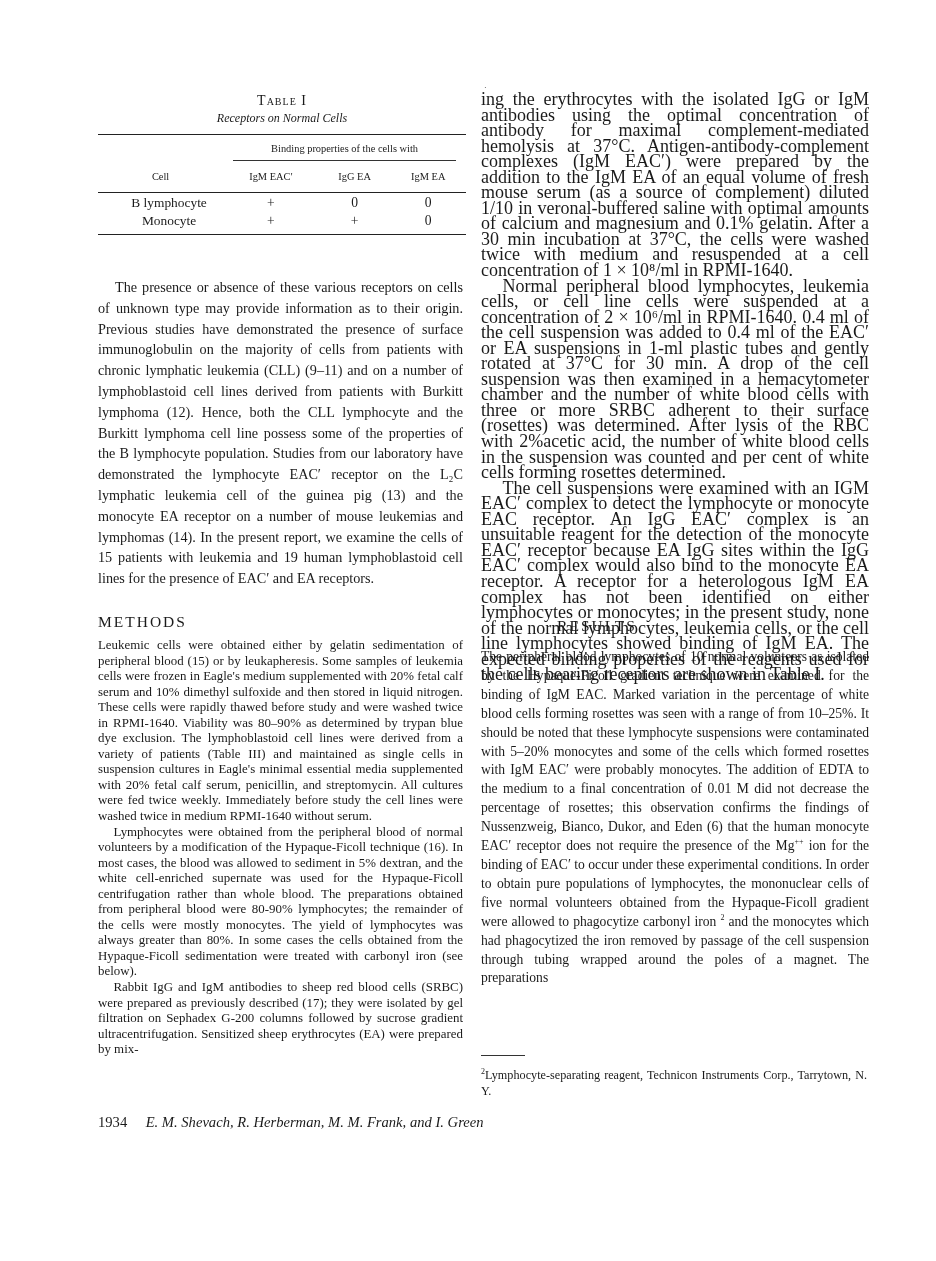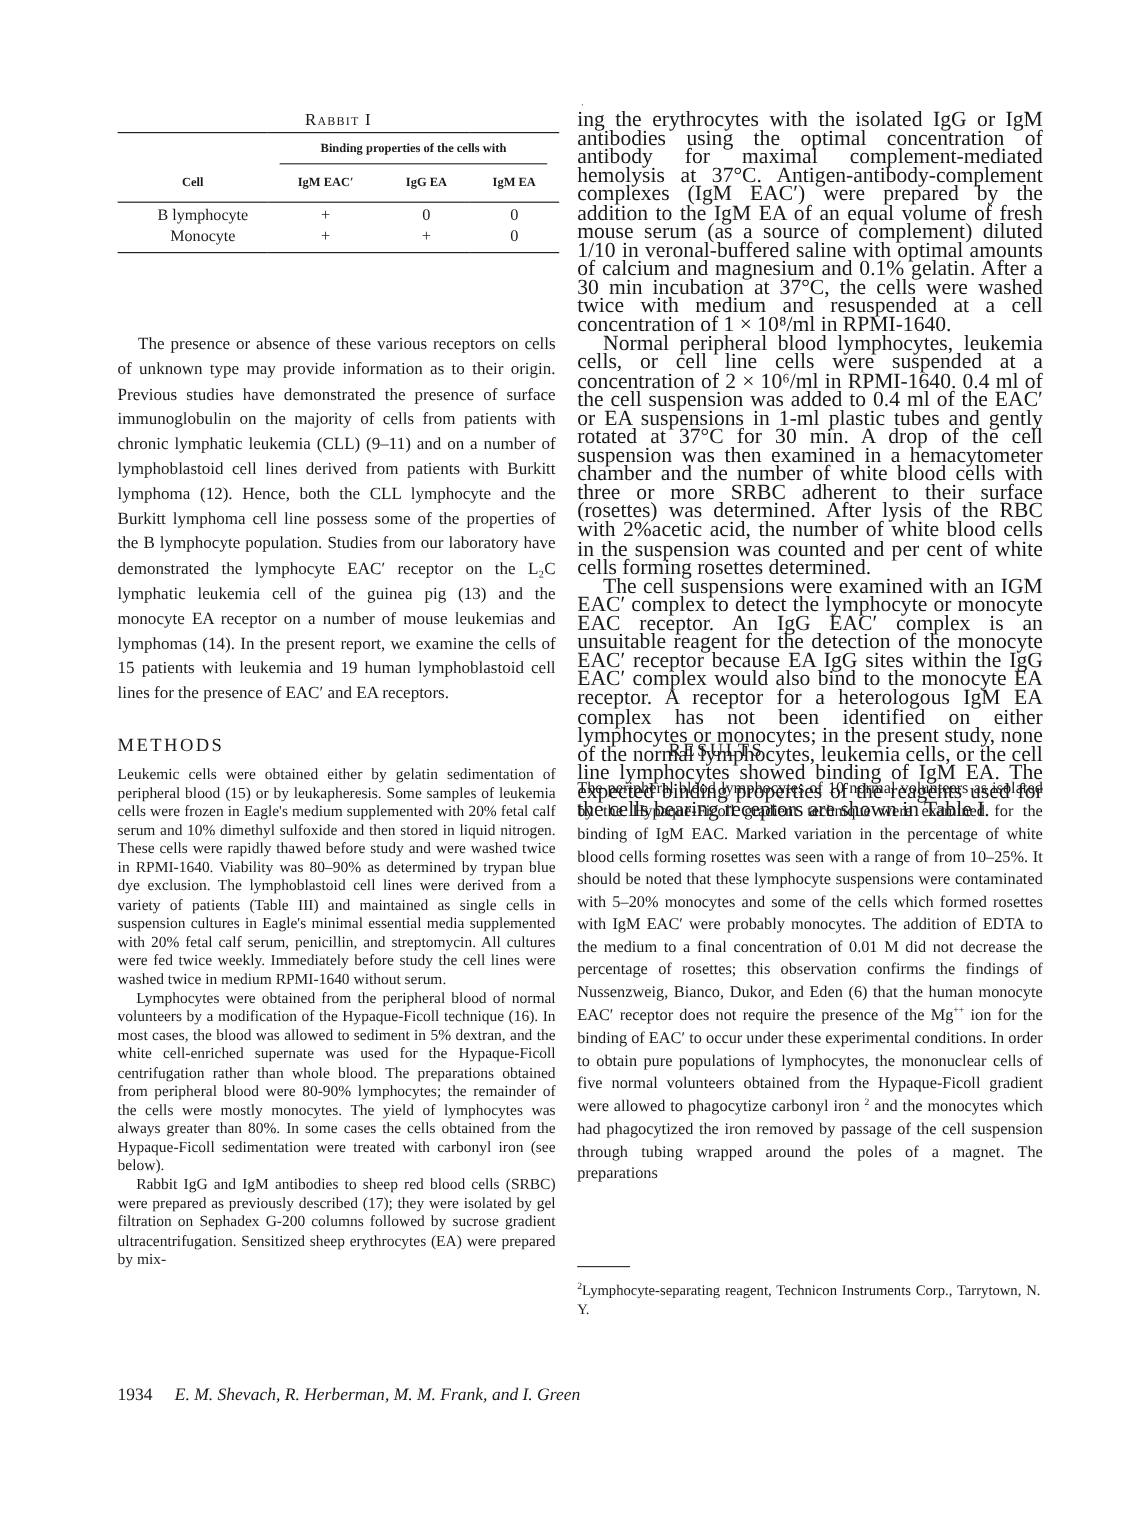--- a/index.html
+++ b/index.html
@@ -15,48 +15,49 @@
     .col p.para-large { font-size: 14.2px; line-height: 20.8px; }
     .heading-methods { position: absolute; left: 98px; top: 613px; width: 220px; font-size: 15.5px; letter-spacing: 2px; }
     .heading-results { position: absolute; left: 481px; top: 617px; width: 232px; text-align: center; font-size: 15.5px; letter-spacing: 2px; }
 
     
     .table-block { position: absolute; left: 98px; top: 92px; width: 368px; }
     .table-title { text-align: center; font-size: 14px; letter-spacing: 1px; font-variant: small-caps; margin: 0; line-height: 18px; }
     .table-caption { text-align: center; font-size: 12px; font-style: italic; margin: 0 0 8px 0; line-height: 16px; }
     table.rtable { width: 100%; border-collapse: collapse; font-size: 12px; }
     table.rtable .rule-top td { border-top: 1.6px solid #222; height: 0; padding: 0; }
-    table.rtable th { font-weight: bold; font-size: 10.4px; padding: 0; }
+    table.rtable th { font-weight: normal; font-size: 10.4px; padding: 0; }
     table.rtable th.group { padding-top: 8px; padding-bottom: 4px; }
     table.rtable th.group span { display: inline-block; border-bottom: 1px solid #333; padding-bottom: 6px; width: 92%; }
     table.rtable th.sub { padding-top: 6px; padding-bottom: 10px; }
     table.rtable tr.head-rule td { border-top: 1.2px solid #222; padding: 0; height: 0; }
     table.rtable td.cell-name { text-align: center; padding-left: 18px; font-size: 13.4px; line-height: 16.4px; }
     table.rtable td.cell-val { text-align: center; font-size: 13.6px; line-height: 16.4px; }
     table.rtable tr.first-row td { padding-top: 2px; }
     table.rtable tr.last-row td { padding-bottom: 4px; }
     table.rtable tr.bottom-rule td { border-top: 1.6px solid #222; padding: 0; height: 0; }
 
     
     .footnote-rule { position: absolute; left: 481px; top: 1055px; width: 44px; border-top: 1px solid #333; }
     .footnote { position: absolute; left: 481px; top: 1064px; width: 386px; font-size: 12.2px; line-height: 15.5px; text-align: justify; }
     .footnote sup { font-size: 8px; }
 
     
-    .footer { position: absolute; left: 98px; top: 1114px; width: 700px; font-size: 14.6px; white-space: nowrap; margin-top: 41px; }
+    .footer { position: absolute; left: 98px; top: 1114px; width: 700px; font-size: 14.6px; white-space: nowrap; }
     .footer .page-number { display: inline-block; width: 44px; }
     .footer .authors { font-style: italic; }
     .stray-mark { position: absolute; left: 484px; top: 83px; font-size: 8px; }
     sup.s { font-size: 8px; line-height: 0; }
   </style>
 </head>
 <body>
 
 <div class="table-block">
-  <p class="table-title">Rabbit I</p>
+  <p class="table-title">Table I</p>
+  <p class="table-caption">Receptors on Normal Cells</p>
   <table class="rtable">
     <tbody>
         <tr class="rule-top">
           <td colspan="4"></td>
         </tr>
     <tr>
       <th style="width:34%"></th>
       <th class="group" colspan="3"><span>Binding properties of the cells with</span></th>
     </tr>
     <tr>

